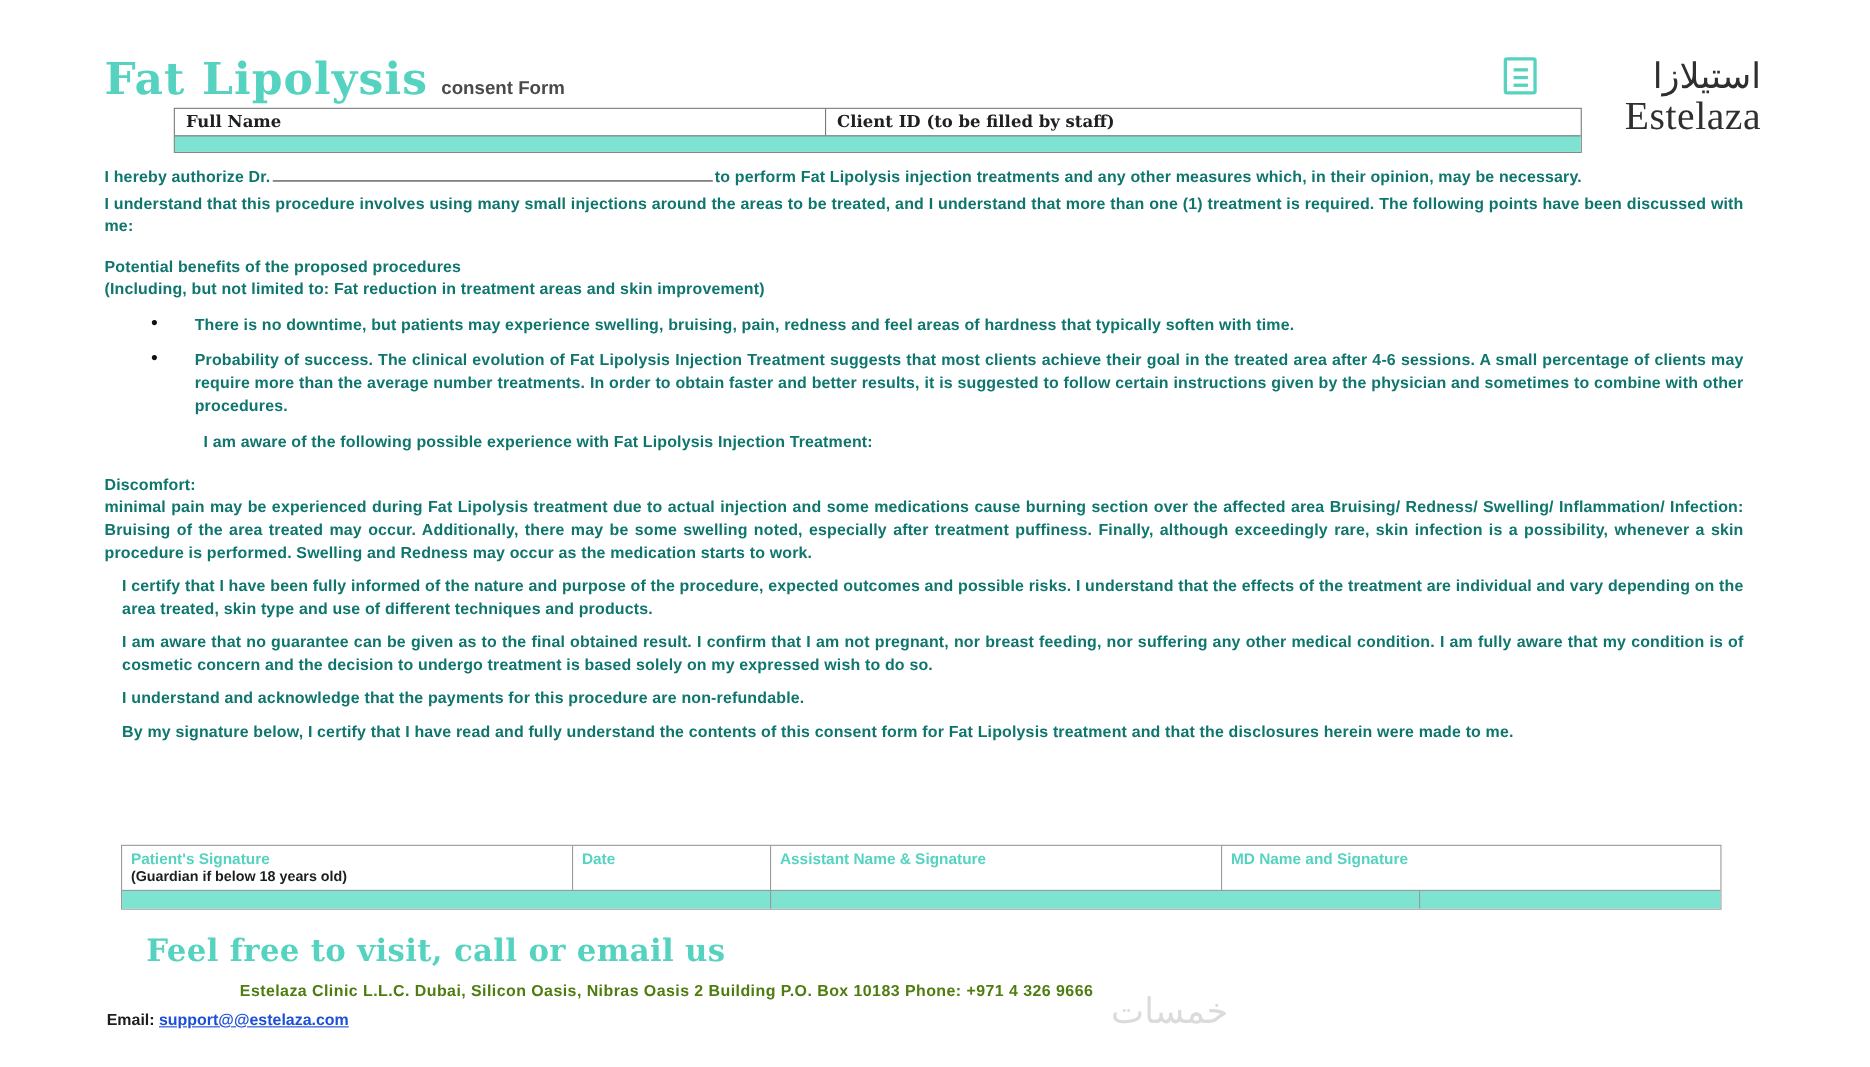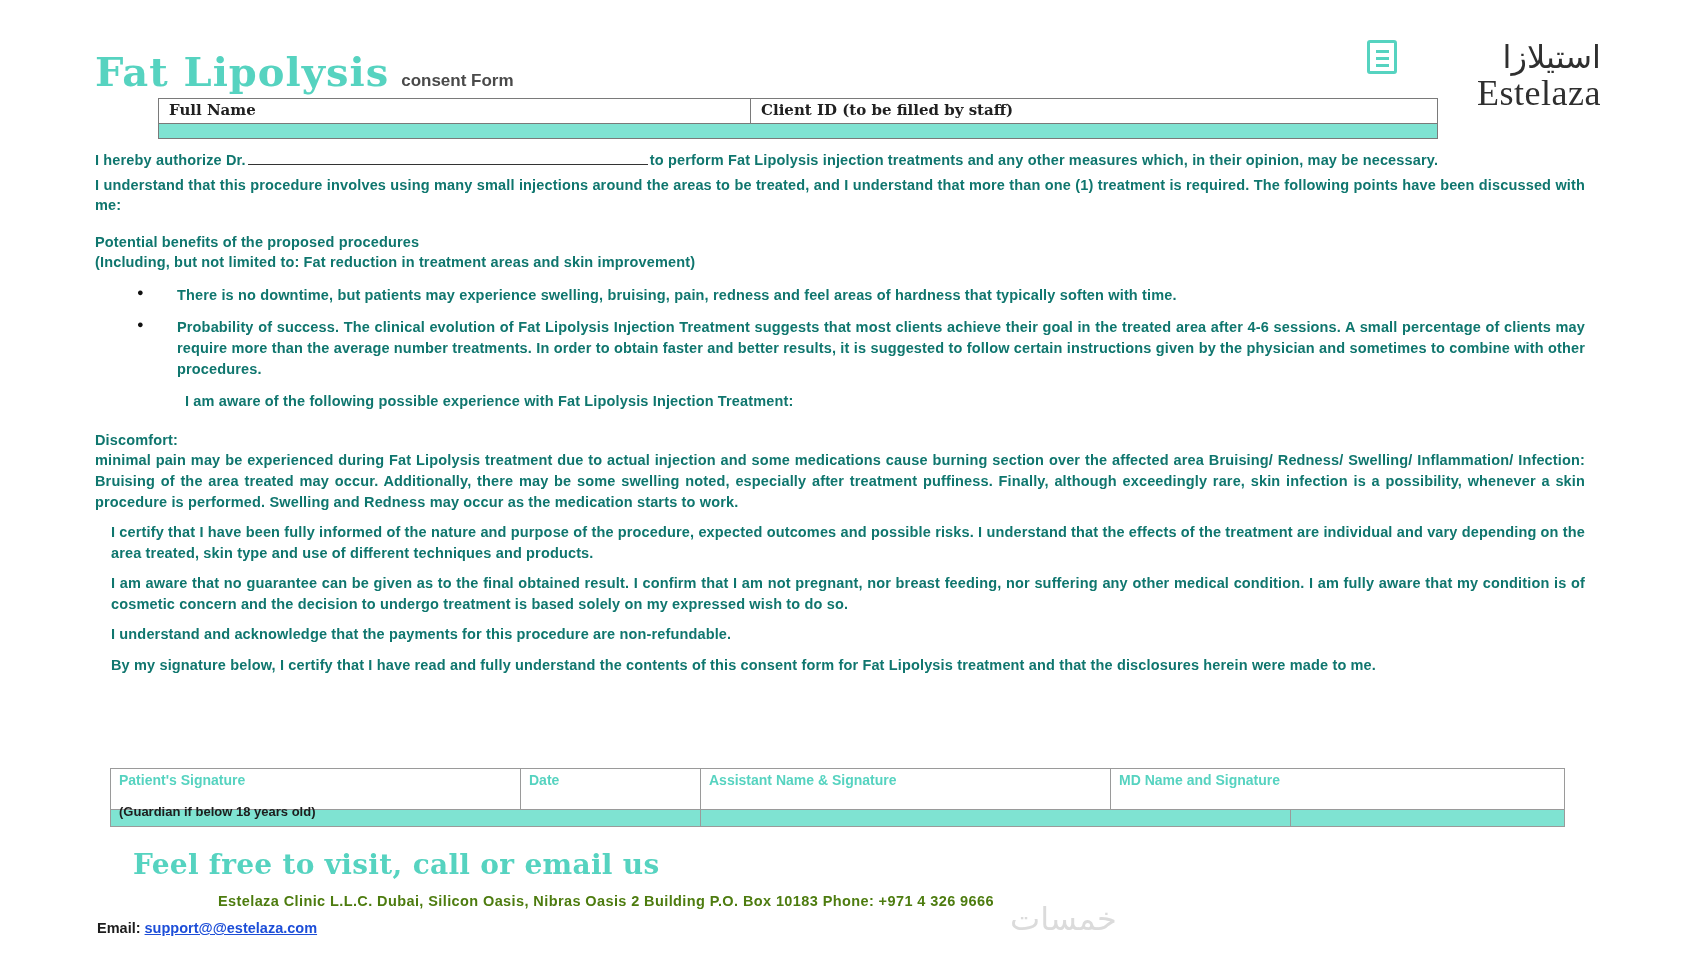--- a/index.html
+++ b/index.html
@@ -48,21 +48,21 @@
     font-family: "Liberation Sans", sans-serif;
     font-weight: bold;
     font-size: 17px;
     color: #4a4a4a;
     margin-left: 12px;
   }
   
   .logo {
     position: absolute;
     right: 14px;
-    top: 0px;
+    top: 12px;
     width: 240px;
     height: 78px;
   }
   .logo-ar {
     position: absolute;
     right: 0;
     top: 2px;
     font-size: 32px;
     color: #2f2f2f;
     font-family: "DejaVu Sans", sans-serif;
@@ -201,21 +201,21 @@
     font-size: 14px;
     color: #56d3c0;
     font-weight: bold;
   }
   .sig-cell:last-child { border-right: none; }
   .sig-cell .sub {
     display: block;
     color: #1d1d1d;
     font-size: 13px;
     font-weight: bold;
-    margin-top: 16px;
+    margin-top: 1px;
   }
   .sig-c1 { width: 410px; }
   .sig-c2 { width: 180px; }
   .sig-c3 { width: 410px; }
   .sig-c4 { flex: 1; }
   .sig-fill {
     height: 16px;
     background: #7fe3d2;
     border-top: 1px solid #9a9a9a;
     display: flex;

